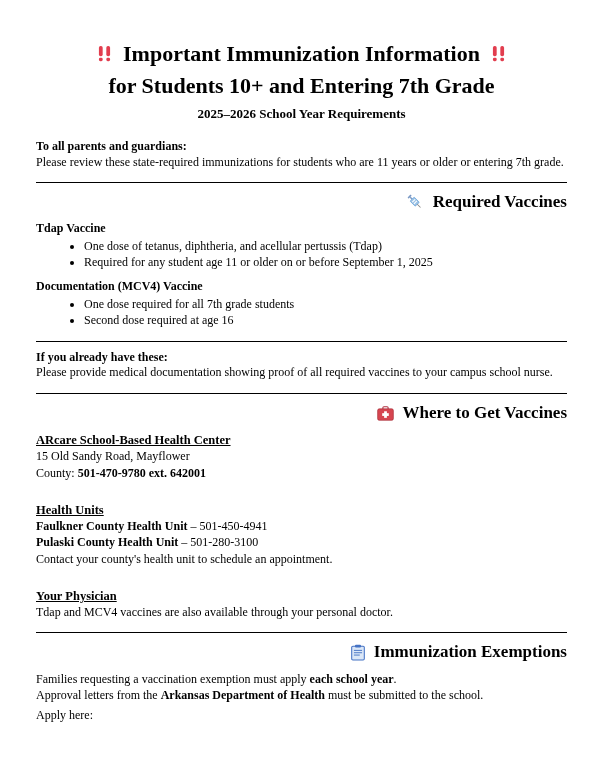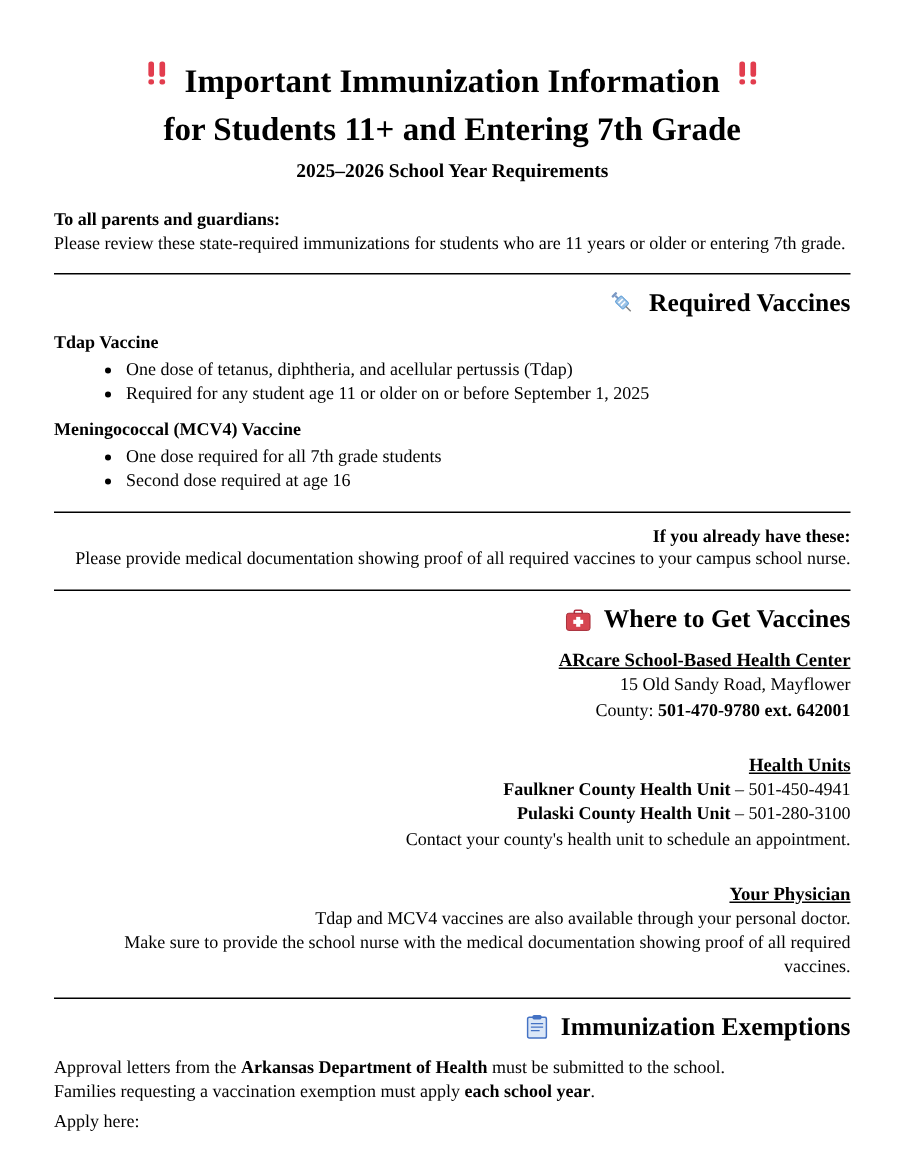--- a/index.html
+++ b/index.html
@@ -7,21 +7,21 @@
     width:603px; height:782px; box-sizing:border-box;
     margin:0 auto; background:#fff; color:#000;
     padding:40px 36px 20px 36px;
     font-family:"Liberation Serif", serif;
     font-size:12px; line-height:1.3;
     overflow:hidden;
   }
   .b { font-weight:bold; }
 
   .title-row {
-    display:flex; align-items:flex-start; justify-content:center; gap:10px;
+    display:flex; align-items:center; justify-content:center; gap:10px;
     font-size:22px; font-weight:bold; line-height:1.25;
   }
   .title-line2 { font-size:22px; font-weight:bold; text-align:center; margin-top:4px; }
   .subtitle { font-size:13px; font-weight:bold; text-align:center; margin-top:6px; }
 
   .intro { margin-top:16px; }
   .intro .lead { font-weight:bold; }
 
   hr.divider {
     border:0; border-top:1.3px solid #000;
@@ -33,21 +33,21 @@
     font-size:17px; font-weight:bold; margin:4px 0 8px 0;
   }
   .icon { display:inline-flex; align-items:center; }
 
   .vax-group { margin-top:8px; }
   .vax-group-name { font-weight:bold; }
   ul.bullets { margin:2px 0 4px 48px; padding:0; }
   ul.bullets li { margin:1px 0; }
 
   .sub-head { font-weight:bold; text-decoration:underline; font-size:12.5px; }
-  .block { margin-bottom:4px;text-align:right; }
+  .block { margin-bottom:4px; }
   .gap-block { margin-top:20px;font-family:Liberation Serif, serif; }
   .line { margin:1px 0; }
   .apply { margin-top:4px; }
   .exemption-body { margin-top:2px; }
 </style>
 </head>
 <body>
 
 <div class="page">
 
@@ -63,21 +63,21 @@
     <span>Important Immunization Information</span>
     <span class="icon">
       <svg width="17" height="17" viewBox="0 0 14 14" aria-hidden="true">
         <rect x="2.4" y="0.8" width="3.1" height="8.4" rx="1.4" fill="#e23d4e"></rect>
         <rect x="8.5" y="0.8" width="3.1" height="8.4" rx="1.4" fill="#e23d4e"></rect>
         <rect x="2.4" y="10.6" width="3.1" height="2.8" rx="1.2" fill="#e23d4e"></rect>
         <rect x="8.5" y="10.6" width="3.1" height="2.8" rx="1.2" fill="#e23d4e"></rect>
       </svg>
     </span>
   </div>
-  <div class="title-line2">for Students 11+ and Entering 7th Grade</div>
+  <div class="title-line2">for Students 10+ and Entering 7th Grade</div>
   <div class="subtitle">2025–2026 School Year Requirements</div>
 
   <div class="intro">
     <div class="lead">To all parents and guardians:</div>
     <div>Please review these state-required immunizations for students who are 11 years or older or entering 7th grade.</div>
   </div>
 
   <hr class="divider">
 
   <div class="section-heading">
@@ -98,21 +98,21 @@
 
   <div class="vax-group">
     <div class="vax-group-name">Tdap Vaccine</div>
     <ul class="bullets">
       <li>One dose of tetanus, diphtheria, and acellular pertussis (Tdap)</li>
       <li>Required for any student age 11 or older on or before September 1, 2025</li>
     </ul>
   </div>
 
   <div class="vax-group">
-    <div class="vax-group-name">Meningococcal (MCV4) Vaccine</div>
+    <div class="vax-group-name">Documentation (MCV4) Vaccine</div>
     <ul class="bullets">
       <li>One dose required for all 7th grade students</li>
       <li>Second dose required at age 16</li>
     </ul>
   </div>
 
   <hr class="divider">
 
 
   <div class="block">
@@ -154,42 +154,41 @@
       <span class="b">Pulaski County Health Unit</span>
       <span>–</span>
       <span>501-280-3100</span>
     </div>
     <div class="line">Contact your county's health unit to schedule an appointment.</div>
   </div>
 
   <div class="block gap-block">
     <div class="sub-head">Your Physician</div>
     <div class="line">Tdap and MCV4 vaccines are also available through your personal doctor.</div>
-    <div class="line">Make sure to provide the school nurse with the medical documentation showing proof of all required vaccines.</div>
   </div>
 
   <hr class="divider">
 
   <div class="section-heading">
     <span class="icon">
       <svg width="14" height="17" viewBox="0 0 12 14" aria-hidden="true">
         <rect x="0.6" y="1.6" width="10.8" height="11.8" rx="1" fill="#dbe7f7" stroke="#4472c4" stroke-width="0.9"></rect>
         <rect x="3.4" y="0.3" width="5.2" height="2.5" rx="0.9" fill="#4472c4"></rect>
         <line x1="2.5" y1="5.2" x2="9.5" y2="5.2" stroke="#4472c4" stroke-width="0.8"></line>
         <line x1="2.5" y1="7.2" x2="9.5" y2="7.2" stroke="#4472c4" stroke-width="0.8"></line>
         <line x1="2.5" y1="9.2" x2="7.5" y2="9.2" stroke="#4472c4" stroke-width="0.8"></line>
       </svg>
     </span>
     <span>Immunization Exemptions</span>
   </div>
 
   <div class="exemption-body">
     <div class="line">
-      <span>Approval letters from the </span><span class="b">Arkansas Department of Health</span><span> must be submitted to the school.</span>
+      <span>Families requesting a vaccination exemption must apply </span><span class="b">each school year</span><span>.</span>
     </div>
     <div class="line">
-      <span>Families requesting a vaccination exemption must apply </span><span class="b">each school year</span><span>.</span>
+      <span>Approval letters from the </span><span class="b">Arkansas Department of Health</span><span> must be submitted to the school.</span>
     </div>
     <div class="line apply">Apply here:</div>
 
   </div>
 
 </div>
 
 </body></html>

